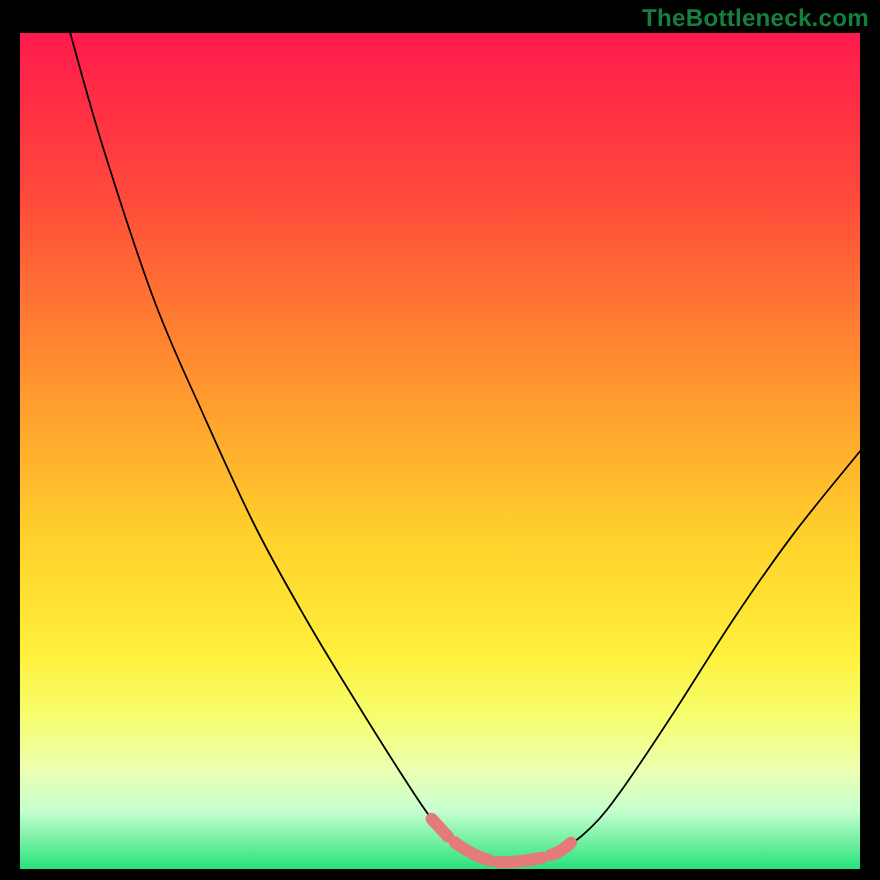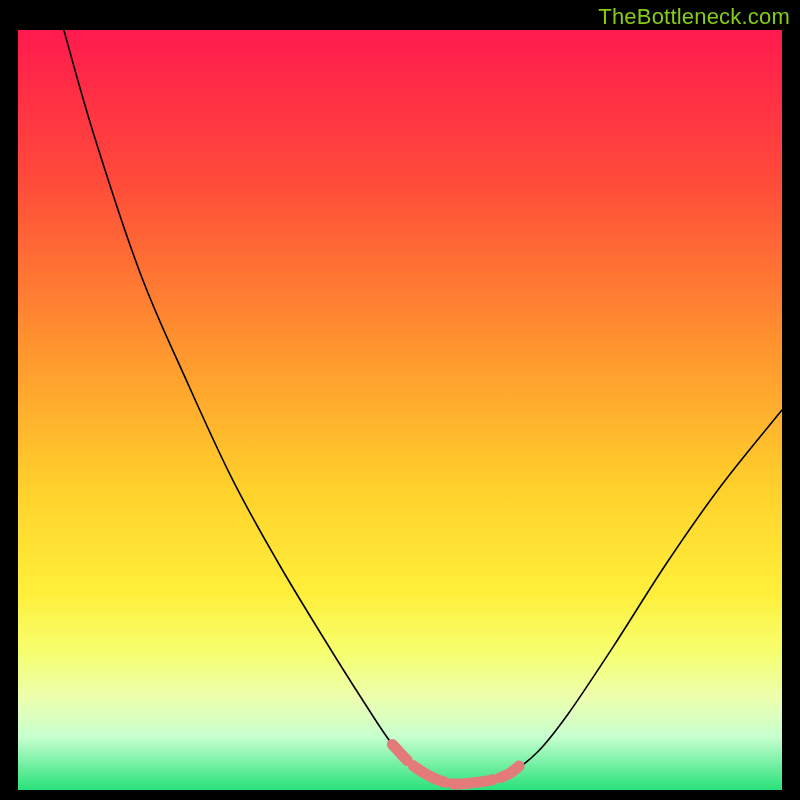--- a/index.html
+++ b/index.html
@@ -9,22 +9,22 @@
     width: 800px;
     height: 800px;
     background: #000;
   }
   .watermark {
     position: absolute;
     top: 4px;
     right: 10px;
     font-family: Arial, Helvetica, sans-serif;
     font-size: 22px;
-    font-weight: 400;
-    color: #84cc16;
+    font-weight: 700;
+    color: #15803d;
     letter-spacing: 0.2px;
     z-index: 10;
   }
   .plot {
     position: absolute;
     left: 18px;
     top: 30px;
     width: 764px;
     height: 760px;
   }

